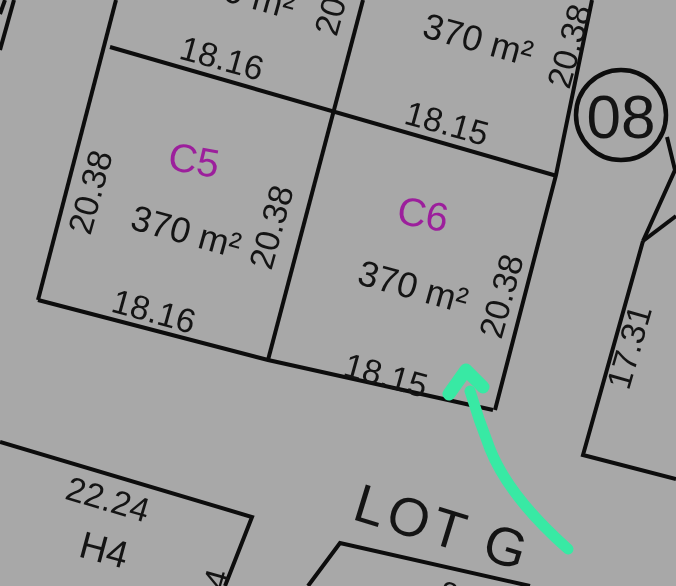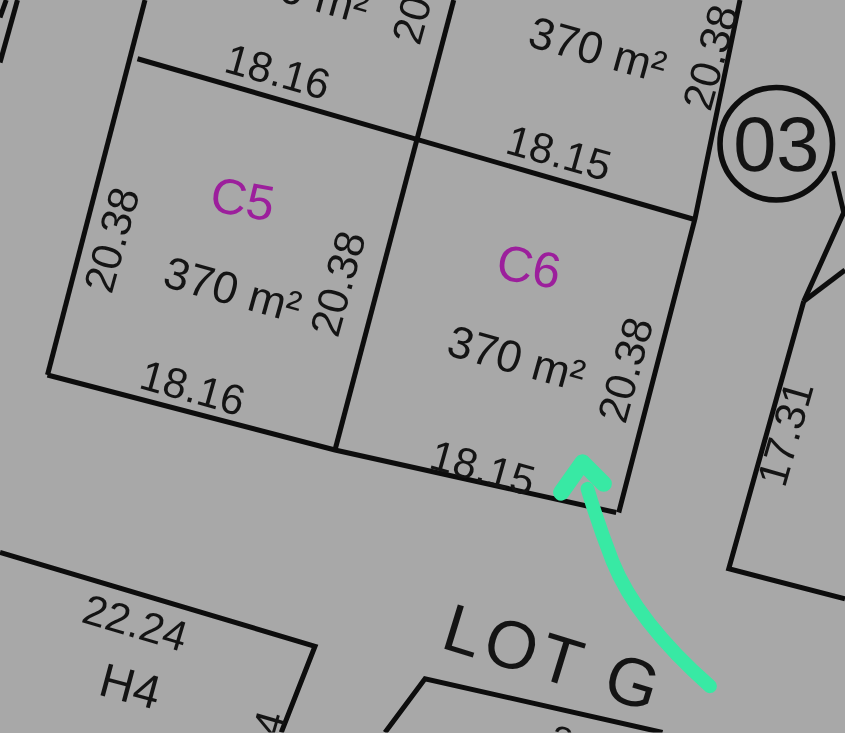--- a/index.html
+++ b/index.html
@@ -55,20 +55,20 @@
       <div class="map-label" style="left: 186px; top: 232px; font-size: 36px; --rot: 15.5deg;">370 m²</div>
       <div class="map-label" style="left: 413px; top: 287px; font-size: 36px; --rot: 15.5deg;">370 m²</div>
       <div class="map-label" style="left: 154px; top: 311px; font-size: 34px; --rot: 15.5deg;">18.16</div>
       <div class="map-label" style="left: 386px; top: 375px; font-size: 34px; --rot: 15.5deg;">18.15</div>
       <div class="map-label" style="left: 90px; top: 192px; font-size: 34px; --rot: -74.5deg;">20.38</div>
       <div class="map-label" style="left: 271px; top: 227px; font-size: 34px; --rot: -74.5deg;">20.38</div>
       <div class="map-label" style="left: 501px; top: 296px; font-size: 34px; --rot: -74.5deg;">20.38</div>
       <div class="map-label" style="left: 569px; top: 46px; font-size: 34px; --rot: -74.5deg;">20.38</div>
       <div class="map-label" style="left: 330px; top: 16px; font-size: 34px; --rot: -74.5deg;">20</div>
       <div class="map-label" style="left: 629px; top: 347px; font-size: 34px; --rot: -74deg;">17.31</div>
-      <div class="map-label" style="left: 621px; top: 117px; font-size: 62px; --rot: 0deg;">03</div>
+      <div class="map-label" style="left: 621px; top: 117px; font-size: 62px; --rot: 0deg;">08</div>
       <div class="map-label" style="left: 108px; top: 499px; font-size: 34px; --rot: 16.5deg;">22.24</div>
       <div class="map-label" style="left: 104px; top: 550px; font-size: 38px; --rot: 15deg;">H4</div>
       <div class="map-label" style="left: 443px; top: 527px; font-size: 54px; --rot: 17deg; letter-spacing: 4px;">LOT G</div>
       <div class="map-label" style="left: 216px; top: 579px; font-size: 34px; --rot: -74deg;">4</div>
       <div class="map-label" style="left: 449px; top: 593px; font-size: 30px; --rot: 15deg;">3</div>
     </div>
 </div>
 
 </body></html>

